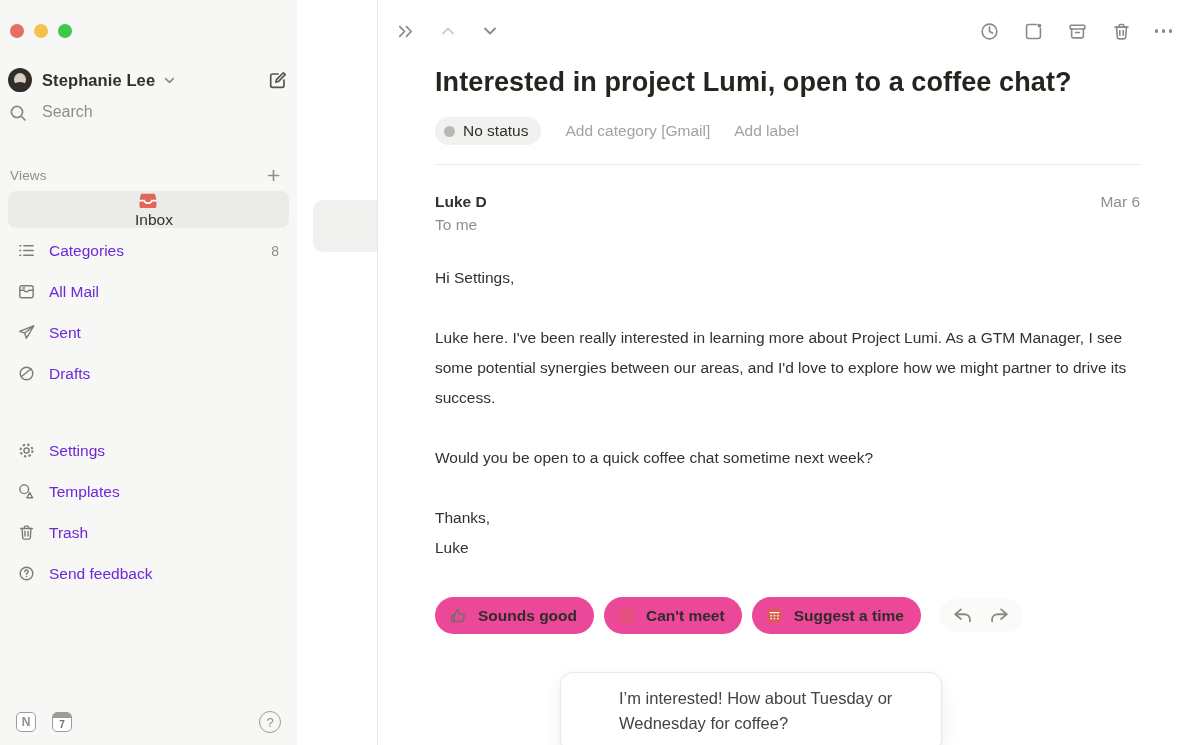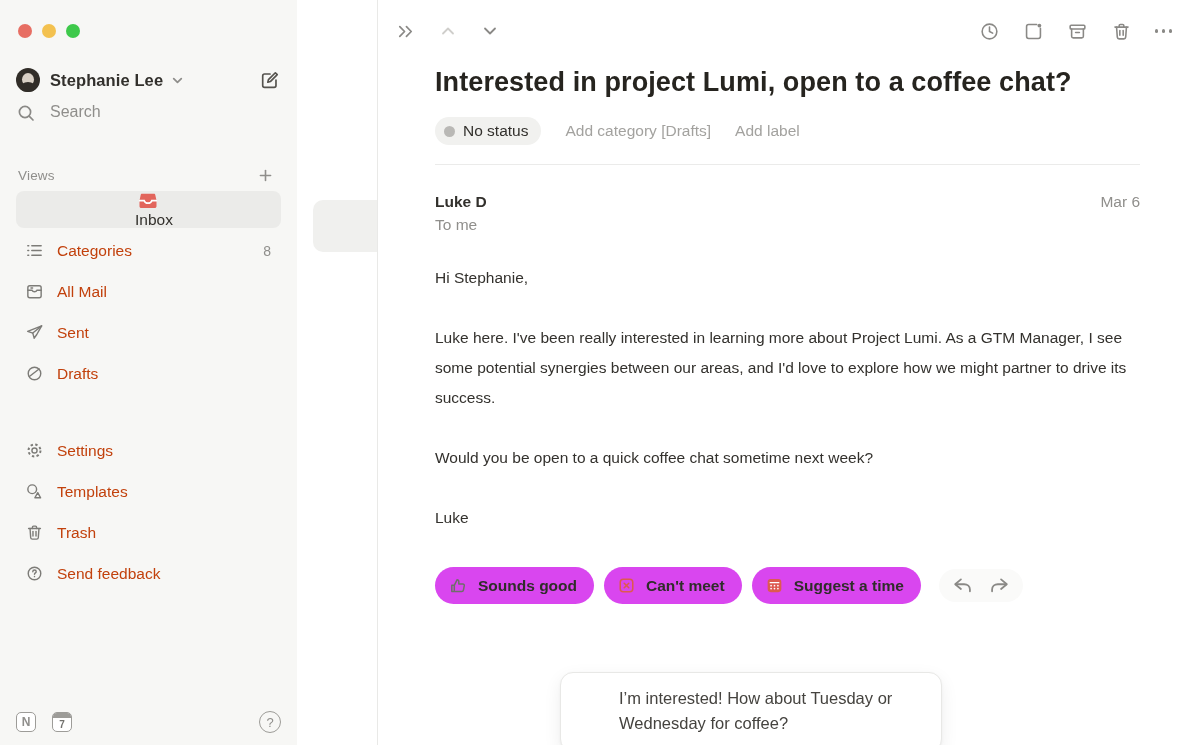--- a/index.html
+++ b/index.html
@@ -1,20 +1,20 @@
 <!DOCTYPE html>
 <html><head>
 <meta charset="utf-8">
 <style>
   * { margin:0; padding:0; box-sizing:border-box; }
   html,body { width:1189px; height:745px; background:#fff; font-family:"Liberation Sans", sans-serif; overflow:hidden; }
   .app { position:relative; width:1189px; height:745px; display:flex; background:#fff; }
 
   
-  .sidebar { width:297px; height:100%; background:#f7f7f5; flex:none; display:flex; flex-direction:column; position:relative; padding:0 16px; }
+  .sidebar { width:297px; height:100%; background:#f7f7f5; flex:none; display:flex; flex-direction:column; position:relative; padding:0 8px; }
   .traffic { display:flex; gap:10px; margin-top:24px; margin-left:2px; }
   .tl-dot { width:14px; height:14px; border-radius:50%; }
   .tl-red { background:#e76e63; }
   .tl-yellow { background:#f3c14f; }
   .tl-green { background:#3ec94b; }
 
   .account-row { display:flex; align-items:center; margin-top:26px; height:32px; }
   .avatar { width:24px; height:24px; border-radius:50%; background:#312d28; position:relative; flex:none; overflow:hidden; }
   .avatar::after { content:""; position:absolute; left:6px; top:5px; width:12px; height:13px; border-radius:50%; background:#d9d0c5; }
   .avatar::before { content:""; position:absolute; left:4px; top:14px; width:16px; height:12px; border-radius:50% 50% 0 0; background:#312d28; z-index:2; }
@@ -25,21 +25,21 @@
   .search-row { display:flex; align-items:flex-start; margin-top:7px; height:30px; color:#8a8986; cursor:pointer; }
   .search-label { font-size:16px; color:#8f8e8b; margin-left:14px; }
 
   .section-head { display:flex; align-items:center; margin-top:30px; height:24px; padding:0 8px 0 2px; }
   .section-title { font-size:13.5px; color:#8f8e8b; letter-spacing:.2px; }
   .section-plus { margin-left:auto; color:#8f8e8b; display:flex; cursor:pointer; }
 
   .nav-item { display:flex; align-items:center; height:37px; border-radius:8px; padding:0 10px 0 8px; margin-top:4px; cursor:pointer; }
   .nav-item.selected { background:#ebebe9;flex-direction:column; }
   .nav-item .nav-icon { width:20px; height:20px; display:flex; align-items:center; justify-content:center; color:#7d7c78; flex:none; }
-  .nav-label { font-size:15.5px; color:#c2410c; margin-left:13px; }
+  .nav-label { font-size:15.5px; color:#6d28d9; margin-left:13px; }
   .nav-item.selected .nav-label { font-weight:500; color:#32302c; }
   .nav-count { margin-left:auto; font-size:14px; color:#8f8e8b; }
   .gap-settings { margin-top:40px; }
 
   .sidebar-footer { position:absolute; left:16px; right:16px; bottom:12px; display:flex; align-items:center; gap:16px; }
   .mini-badge { width:20px; height:20px; border:1.6px solid #9d9c98; border-radius:5px; color:#8f8e8b; font-size:12px; font-weight:700; display:flex; align-items:center; justify-content:center; cursor:pointer; background:#fff; }
   .mini-cal { width:20px; height:20px; border:1.6px solid #9d9c98; border-radius:5px; overflow:hidden; display:flex; flex-direction:column; cursor:pointer; background:#fff; }
   .mini-cal-top { height:5px; background:#9d9c98; }
   .mini-cal-num { flex:1; display:flex; align-items:center; justify-content:center; font-size:10px; color:#72716d; font-weight:600; }
   .help-circle { margin-left:auto; width:22px; height:22px; border:1.6px solid #9d9c98; border-radius:50%; display:flex; align-items:center; justify-content:center; font-size:13px; color:#8f8e8b; cursor:pointer; }
@@ -71,21 +71,21 @@
   .meta-row { display:flex; align-items:flex-start; }
   .sender-name { font-size:15.5px; font-weight:700; color:#32302c; line-height:22px; }
   .recipient { font-size:15.5px; color:#908f8c; line-height:24px; }
   .mail-date { margin-left:auto; font-size:15.5px; color:#908f8c; line-height:22px; }
 
   .body-text { margin-top:26px; font-size:15.5px; color:#33312d; line-height:30px; }
   .body-text p { margin:0 0 30px 0; }
   .sig-line { line-height:30px; }
 
   .actions-row { display:flex; align-items:center; gap:10px; margin-top:34px; }
-  .action-pill { display:flex; align-items:center; gap:10px; height:37px; padding:0 17px 0 13px; background:#d946ef; border:none; border-radius:19px; font-family:inherit; font-size:15.5px; font-weight:600; color:#2f2d29; cursor:pointer; }
+  .action-pill { display:flex; align-items:center; gap:10px; height:37px; padding:0 17px 0 13px; background:#ec4899; border:none; border-radius:19px; font-family:inherit; font-size:15.5px; font-weight:600; color:#2f2d29; cursor:pointer; }
   .rf-group { display:flex; align-items:center; gap:14px; margin-left:8px; background:#fafaf9; border-radius:19px; padding:6px 12px; }
   .rf-btn { display:flex; color:#8a8986; cursor:pointer; background:none; border:none; padding:0; }
 
   .reply-tooltip { position:absolute; left:560px; top:672px; width:382px; background:#fff; border:1px solid #e8e8e6; border-radius:13px; box-shadow:0 6px 18px rgba(0,0,0,.07), 0 1px 3px rgba(0,0,0,.04); padding:13px 20px 15px 18px; z-index:5; }
   .reply-tooltip-text { font-size:16.5px; line-height:25px; color:#45433f;margin-left:40px; }
 
   svg { display:block; }
 </style>
 </head>
 <body>
@@ -310,39 +310,40 @@
       </div>
     </div>
 
     <div class="header">
       <h1 class="subject">Interested in project Lumi, open to a coffee chat?</h1>
       <div class="badges">
         <span class="status-pill">
           <span class="status-dot"></span>
           <span class="status-text">No status</span>
         </span>
-        <span class="ghost-link">Add category [Drafts]</span>
+        <span class="ghost-link">Add category [Gmail]</span>
         <span class="ghost-link">Add label</span>
       </div>
       <div class="head-divider"></div>
     </div>
 
     <div class="mail-scroll">
       <div class="meta-row">
         <div>
           <div class="sender-name">Luke D</div>
           <div class="recipient">To me</div>
         </div>
         <div class="mail-date">Mar 6</div>
       </div>
 
       <div class="body-text">
-        <p>Hi Stephanie,</p>
+        <p>Hi Settings,</p>
         <p>Luke here. I've been really interested in learning more about Project Lumi. As a GTM Manager, I see some potential synergies between our areas, and I'd love to explore how we might partner to drive its success.</p>
         <p>Would you be open to a quick coffee chat sometime next week?</p>
+        <div class="sig-line">Thanks,</div>
         <div class="sig-line">Luke</div>
       </div>
 
       <div class="actions-row">
         <button class="action-pill">
           <span>
             <svg width="20" height="20" viewBox="0 0 20 20" fill="none" stroke="#6f6e6a" stroke-width="1.5" stroke-linecap="round" stroke-linejoin="round">
                 <path d="M6.3 9.3l2.7-5.5c1 0 1.8.8 1.8 1.8v2.3h4.1c.9 0 1.6.9 1.4 1.8l-.9 4.4c-.1.8-.8 1.3-1.6 1.3H6.3M6.3 9.3H3.8v6.1h2.5M6.3 9.3v6.1"></path>
               </svg>
           </span>

